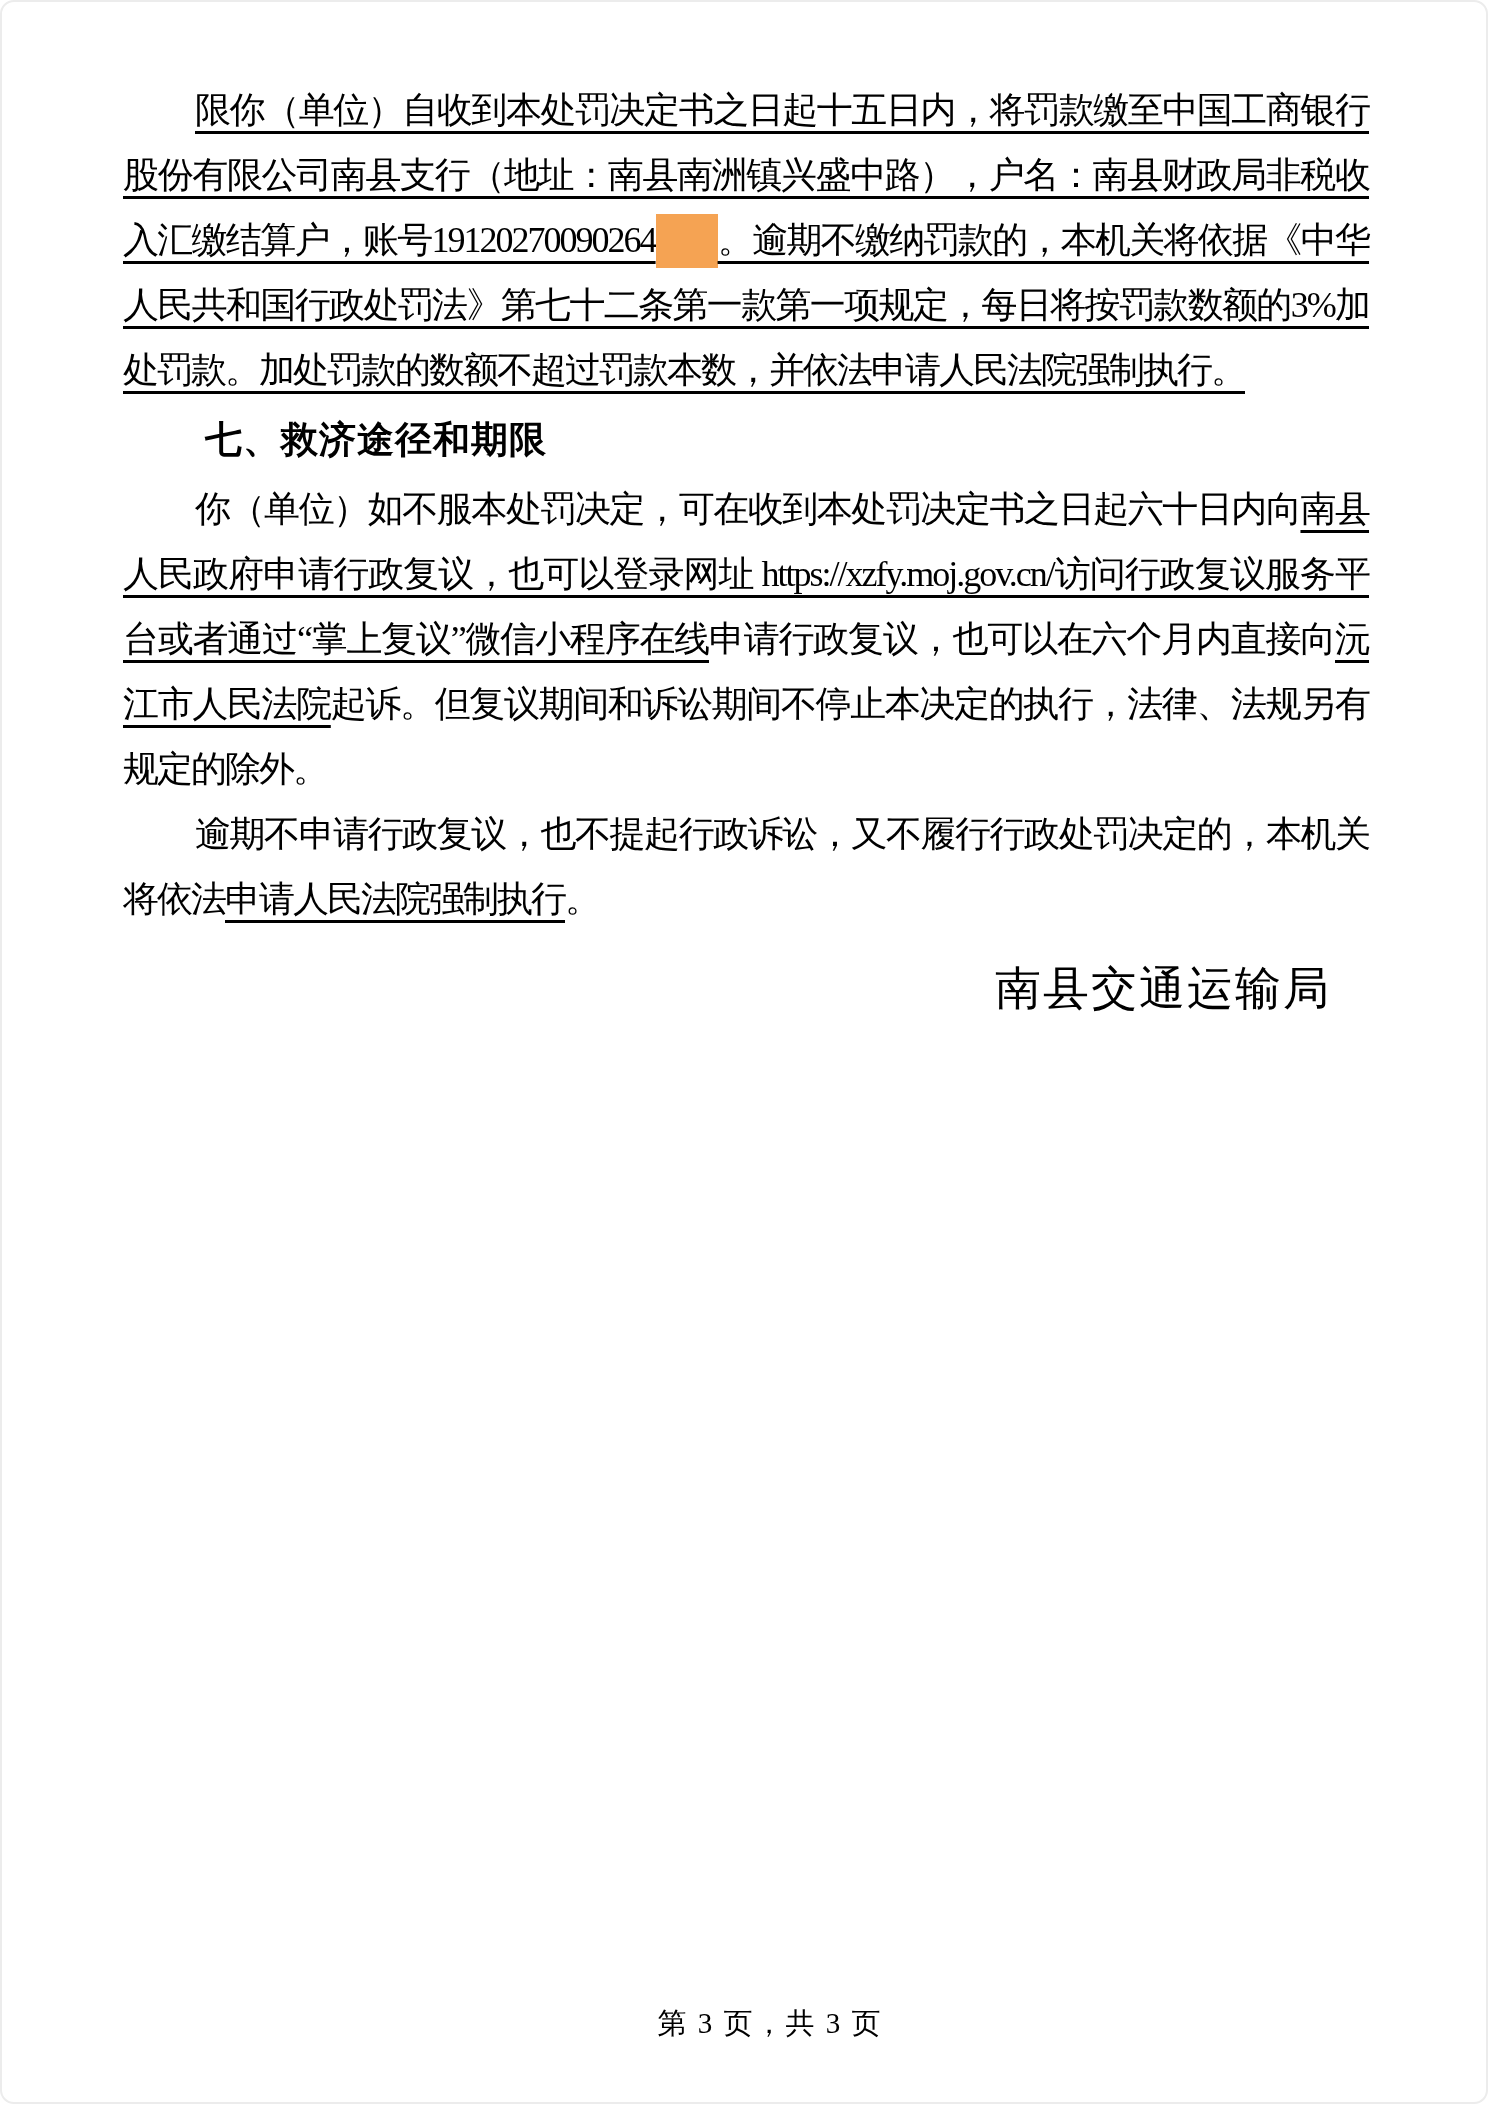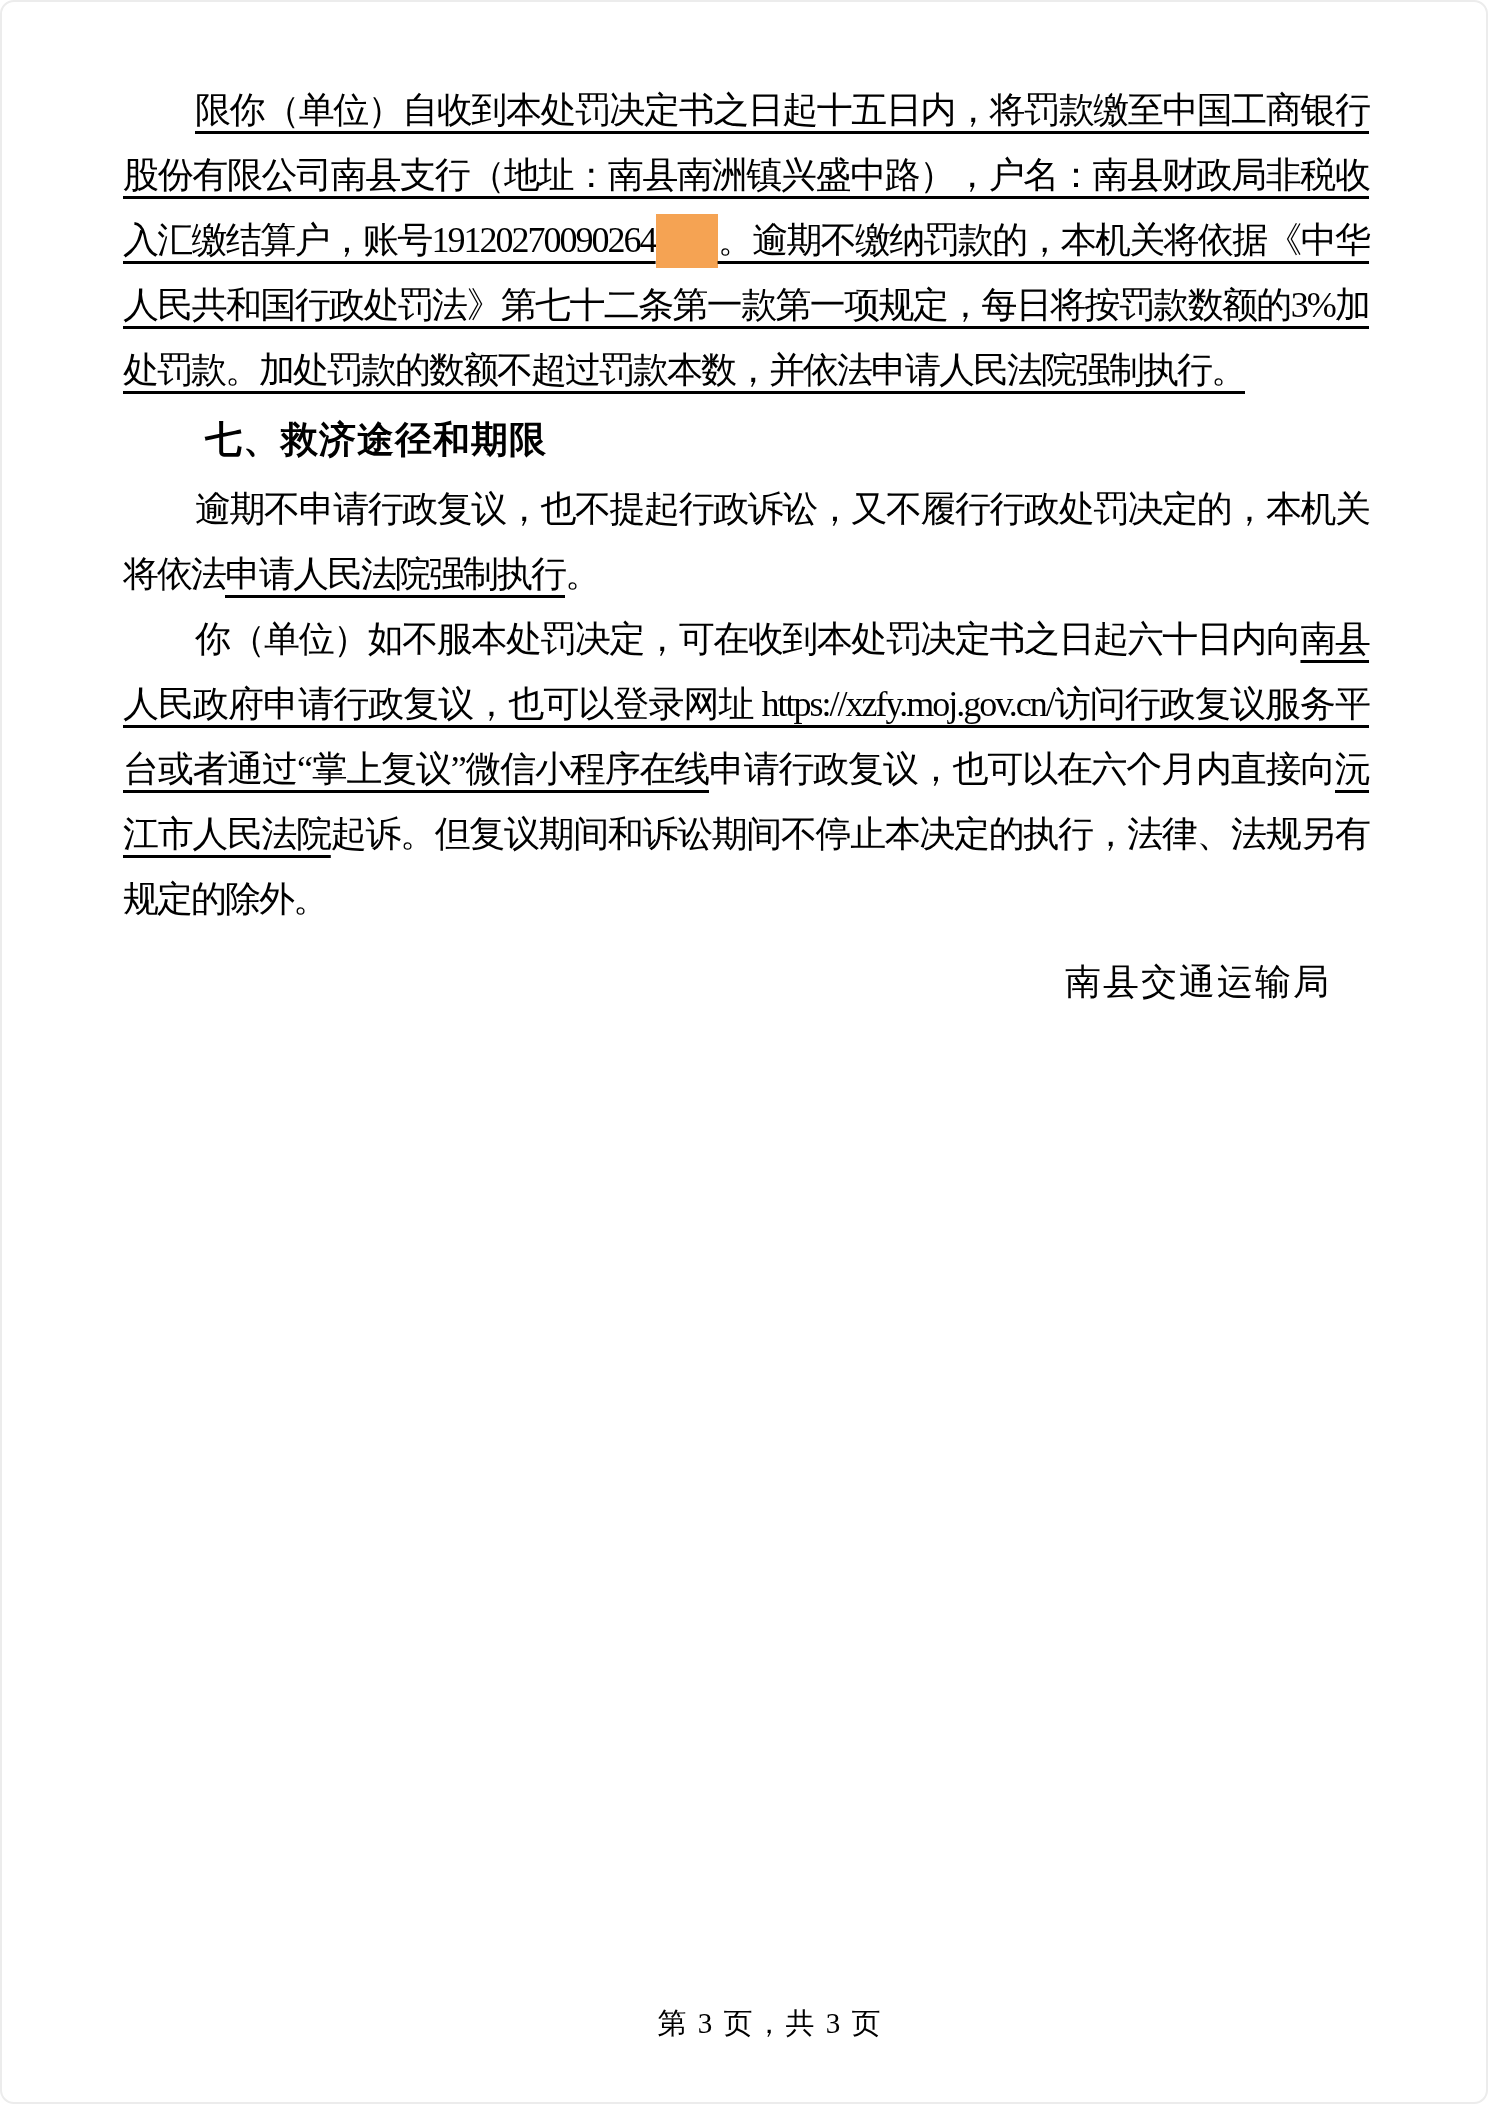--- a/index.html
+++ b/index.html
@@ -51,21 +51,21 @@
   .redaction-box {
     display: inline-block;
     width: 62px;
     height: 54px;
     vertical-align: -16px;
   }
   .signature {
     position: absolute;
     top: 956px;
     right: 155px;
-    font-size: 36px;
+    font-size: 46px;
     letter-spacing: 2px;
   }
   .date {
     position: absolute;
     top: 1050px;
     right: 152px;
     font-size: 38px;
     letter-spacing: 1px;
   }
   .footer {
@@ -82,21 +82,21 @@
 </head>
 <body>
 
 <div class="page" style="color: rgb(0, 0, 0);">
   <div class="content">
 
     <p class="para"><span class="u">限你（单位）自收到本处罚决定书之日起十五日内，将罚款缴至中国工商银行股份有限公司南县支行（地址：南县南洲镇兴盛中路），户名：南县财政局非税收入汇缴结算户，账号19120270090264</span><span class="redaction-box" style="background: rgb(245, 163, 83);"></span><span class="u">。逾期不缴纳罚款的，本机关将依据《中华人民共和国行政处罚法》第七十二条第一款第一项规定，每日将按罚款数额的3%加处罚款。加处罚款的数额不超过罚款本数，并依法申请人民法院强制执行。</span></p>
 
     <p class="heading">七、救济途径和期限</p>
 
+    <p class="para"><span>你（单位）如不服本处罚决定，可在收到本处罚决定书之日起六十日内向</span><span class="u">南县人民政府申请行政复议，也可以登录网址 https://xzfy.moj.gov.cn/访问行政复议服务平台或者通过“掌上复议”微信小程序在线</span><span>申请行政复议，也可以在六个月内直接向</span><span class="u">沅江市人民法院</span><span>起诉。但复议期间和诉讼期间不停止本决定的执行，法律、法规另有规定的除外。</span></p>
+
     <p class="para"><span>逾期不申请行政复议，也不提起行政诉讼，又不履行行政处罚决定的，本机关将依法</span><span class="u">申请人民法院强制执行</span><span>。</span></p>
-
-    <p class="para"><span>你（单位）如不服本处罚决定，可在收到本处罚决定书之日起六十日内向</span><span class="u">南县人民政府申请行政复议，也可以登录网址 https://xzfy.moj.gov.cn/访问行政复议服务平台或者通过“掌上复议”微信小程序在线</span><span>申请行政复议，也可以在六个月内直接向</span><span class="u">沅江市人民法院</span><span>起诉。但复议期间和诉讼期间不停止本决定的执行，法律、法规另有规定的除外。</span></p>
 
   </div>
 
   <div class="signature">南县交通运输局</div>
   <div class="footer">第 3 页，共 3 页</div>
 </div>
 
 </body></html>

